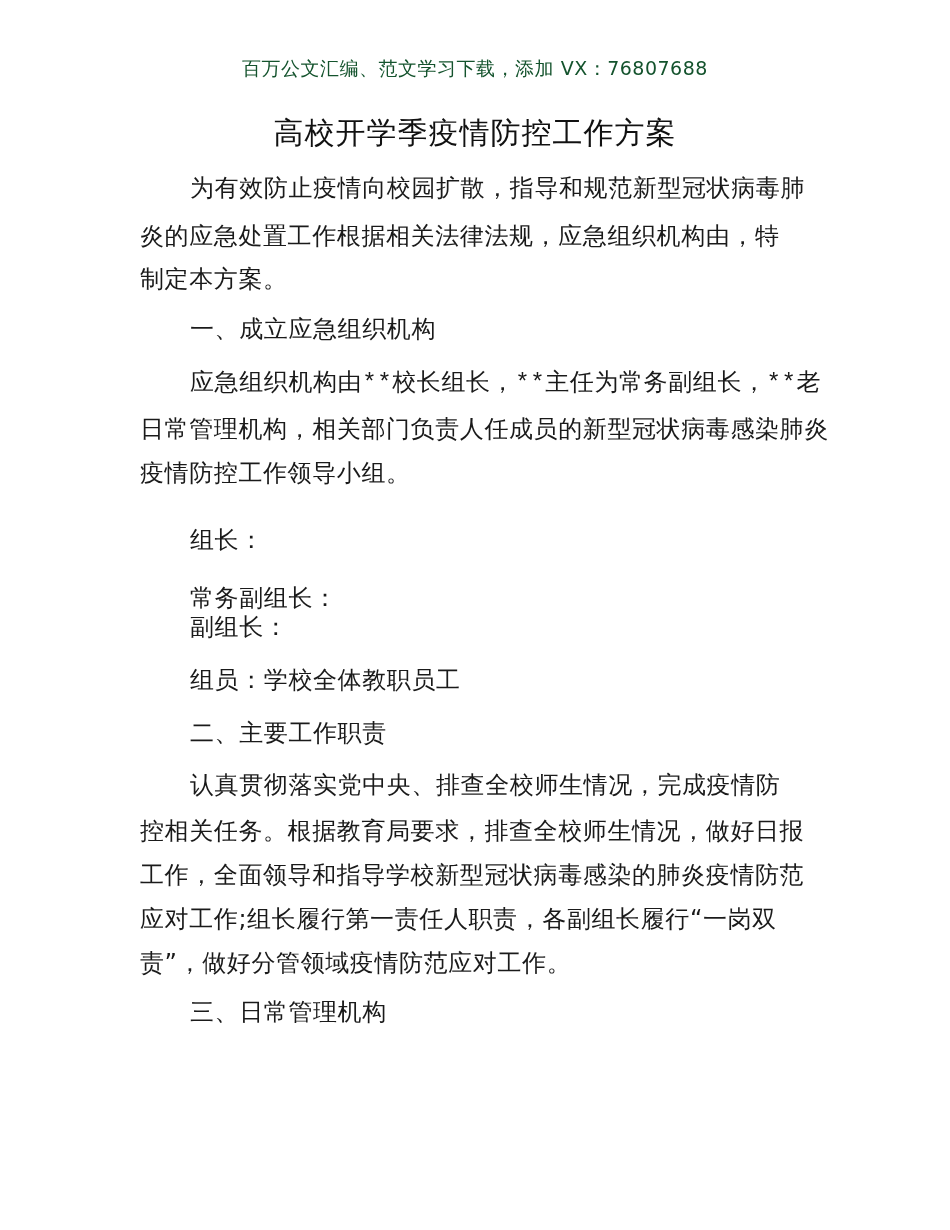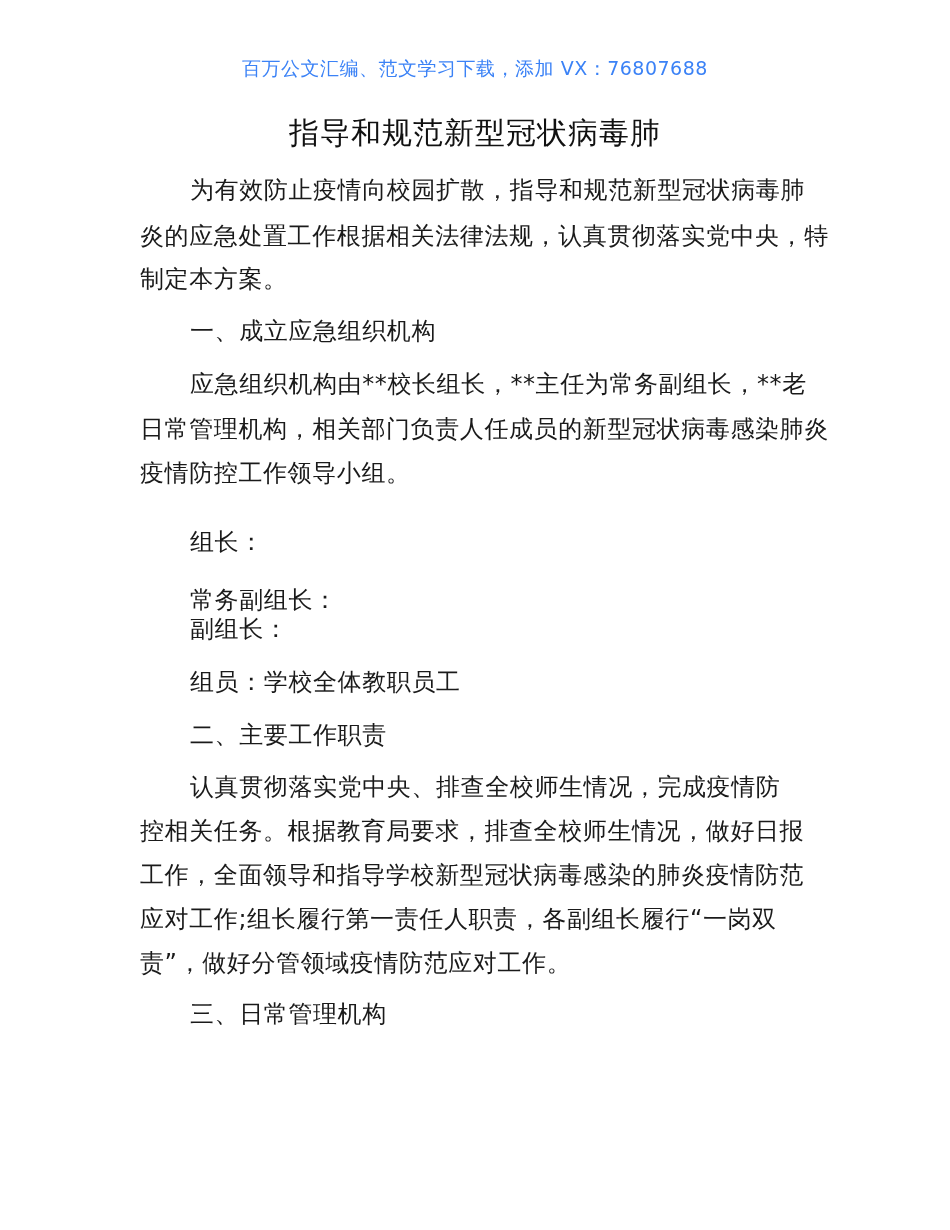--- a/index.html
+++ b/index.html
@@ -1,33 +1,33 @@
 <!DOCTYPE html>
 <html><head>
   <meta charset="utf-8">
   <style>
     html, body { margin: 0; padding: 0; background: #ffffff; }
     body { width: 950px; height: 1230px; position: relative; overflow: hidden;
       font-family: "DejaVu Sans", "Liberation Sans", sans-serif; color: #1a1a1a; }
     .watermark { position: absolute; top: 56px; left: 0; width: 950px; text-align: center;
-      font-size: 19px; color: #3b82f6; letter-spacing: 0.5px; }
+      font-size: 19px; color: #14532d; letter-spacing: 0.5px; }
     .title { position: absolute; top: 113px; left: 0; width: 950px; text-align: center;
       font-size: 30px; color: #111; letter-spacing: 1px; }
     .line { position: absolute; left: 140px; width: 680px; font-size: 24px; white-space: nowrap;
       letter-spacing: 0.6px; line-height: 30px; }
-    .indent { left: 190px; }
+    .indent { left: 190px; font-family: Liberation Mono, monospace; }
   </style>
 </head>
 <body>
 
 <div class="watermark">百万公文汇编、范文学习下载，添加 VX：76807688</div>
-<div class="title">指导和规范新型冠状病毒肺</div>
+<div class="title">高校开学季疫情防控工作方案</div>
 
 <div class="line indent" style="top:175px">为有效防止疫情向校园扩散，指导和规范新型冠状病毒肺</div>
-<div class="line" style="top:221px">炎的应急处置工作根据相关法律法规，认真贯彻落实党中央，特</div>
+<div class="line" style="top:221px">炎的应急处置工作根据相关法律法规，应急组织机构由，特</div>
 <div class="line" style="top:264px">制定本方案。</div>
 
 <div class="line indent" style="top:316px">一、成立应急组织机构</div>
 
 <div class="line indent" style="top:369px">应急组织机构由**校长组长，**主任为常务副组长，**老</div>
 <div class="line" style="top:414px">日常管理机构，相关部门负责人任成员的新型冠状病毒感染肺炎</div>
 <div class="line" style="top:458px">疫情防控工作领导小组。</div>
 
 <div class="line indent" style="top:527px">组长：</div>
 <div class="line indent" style="top:585px">常务副组长：</div>

